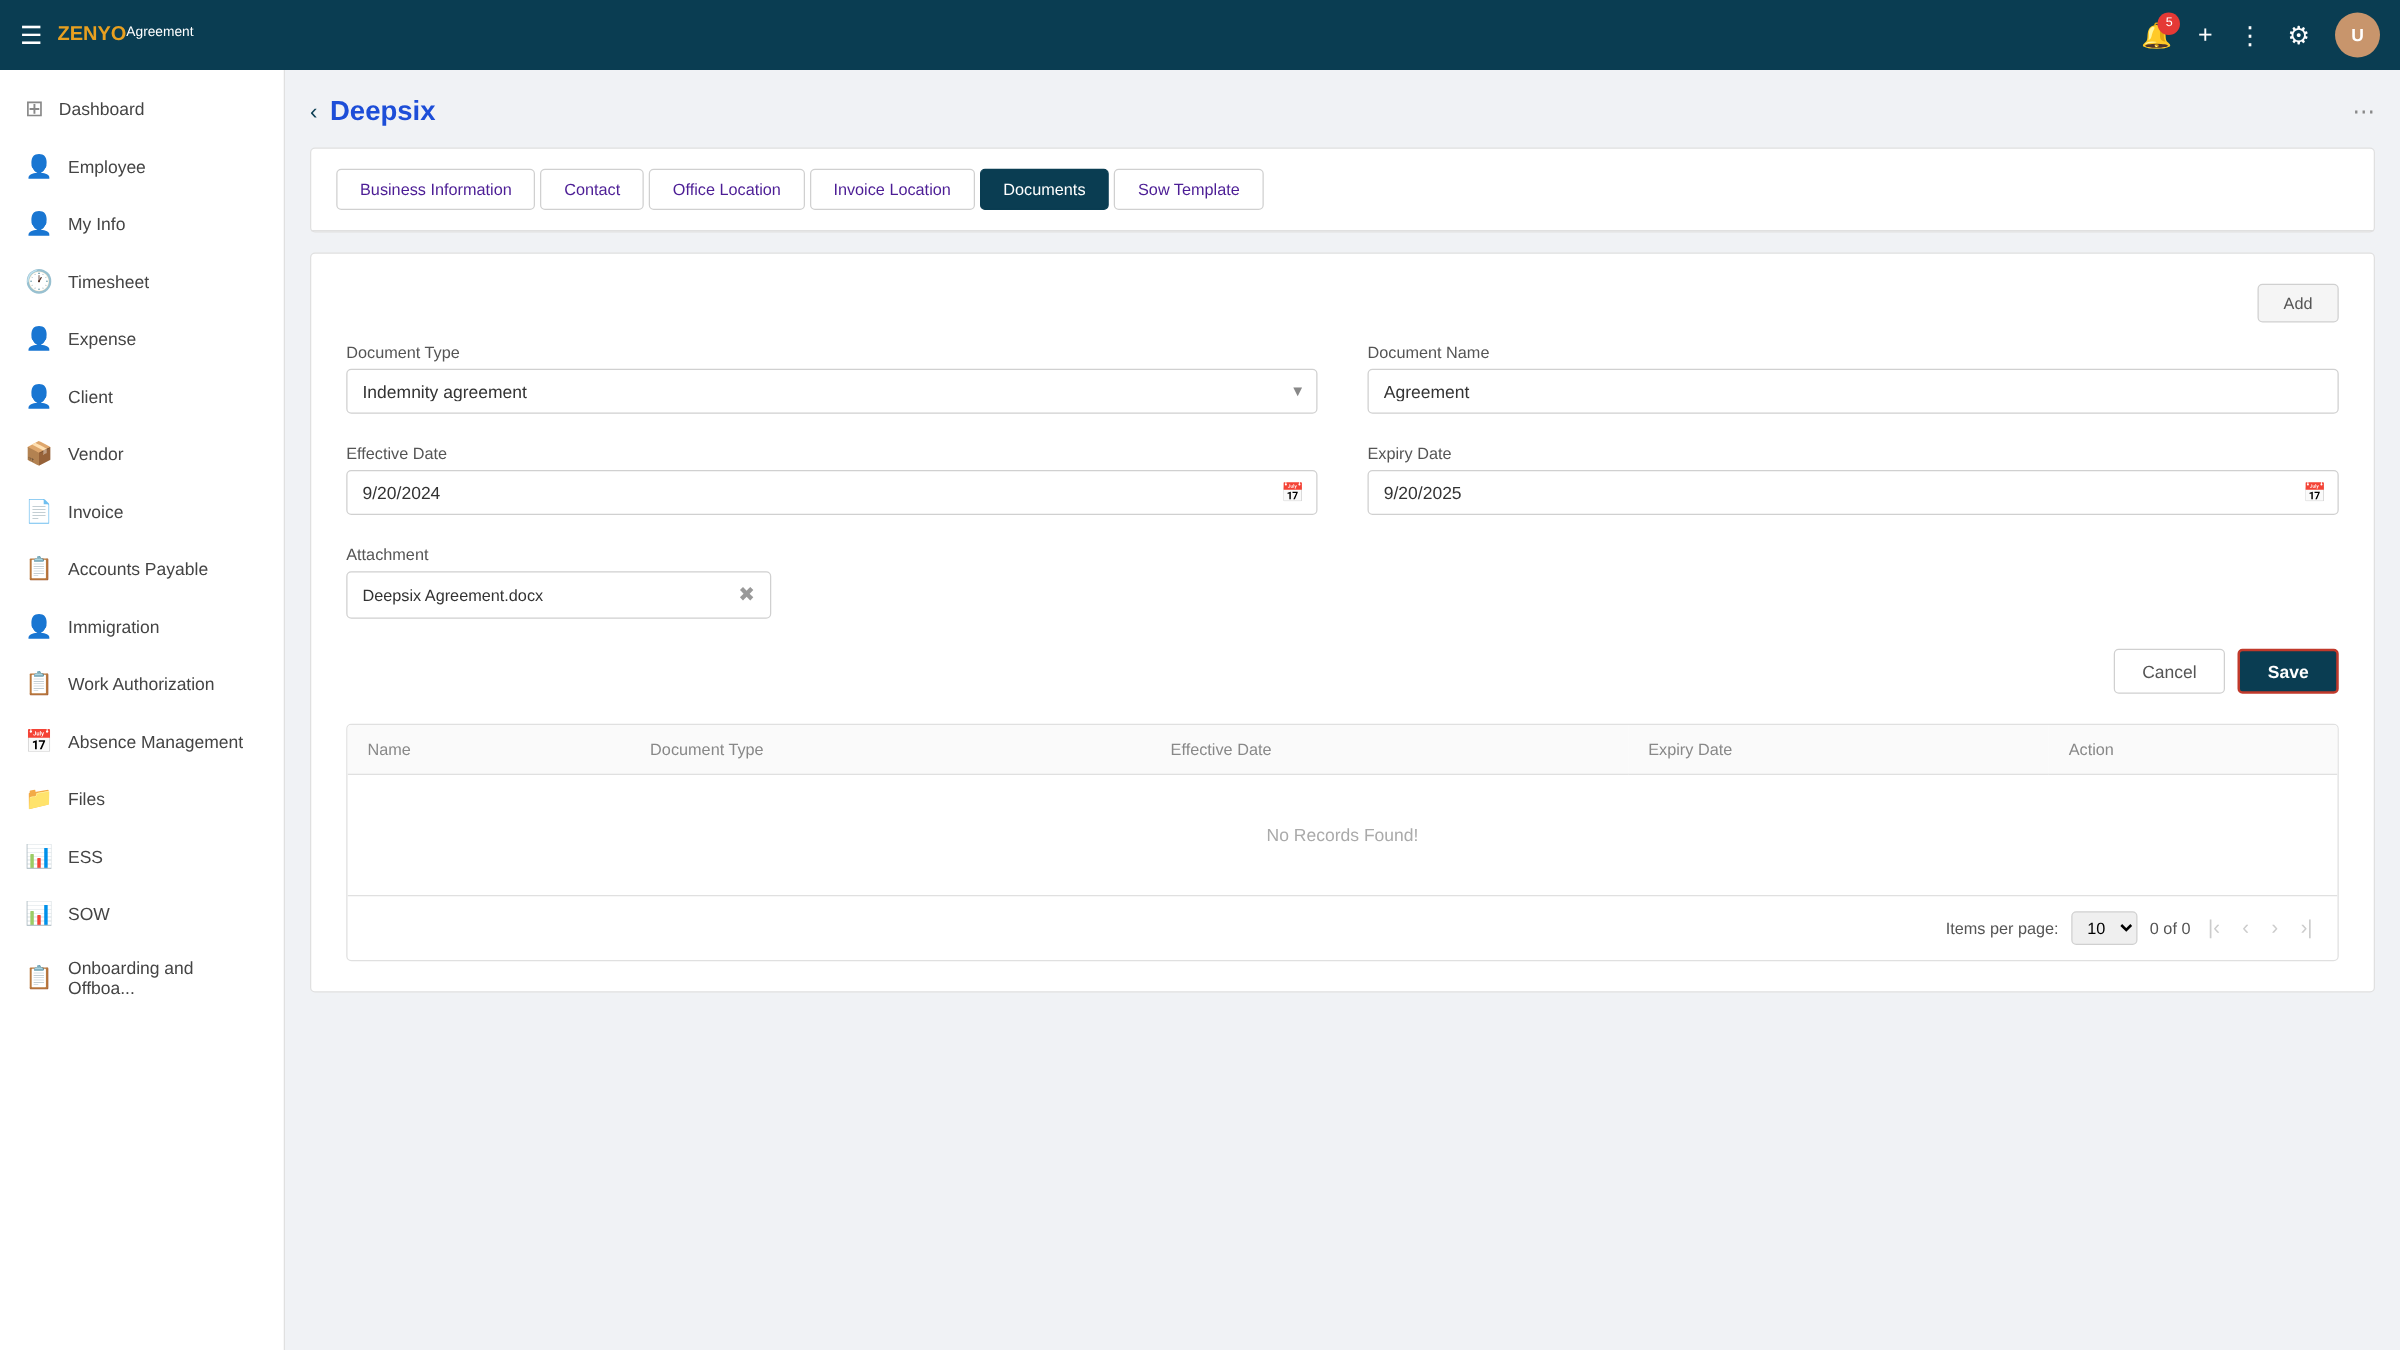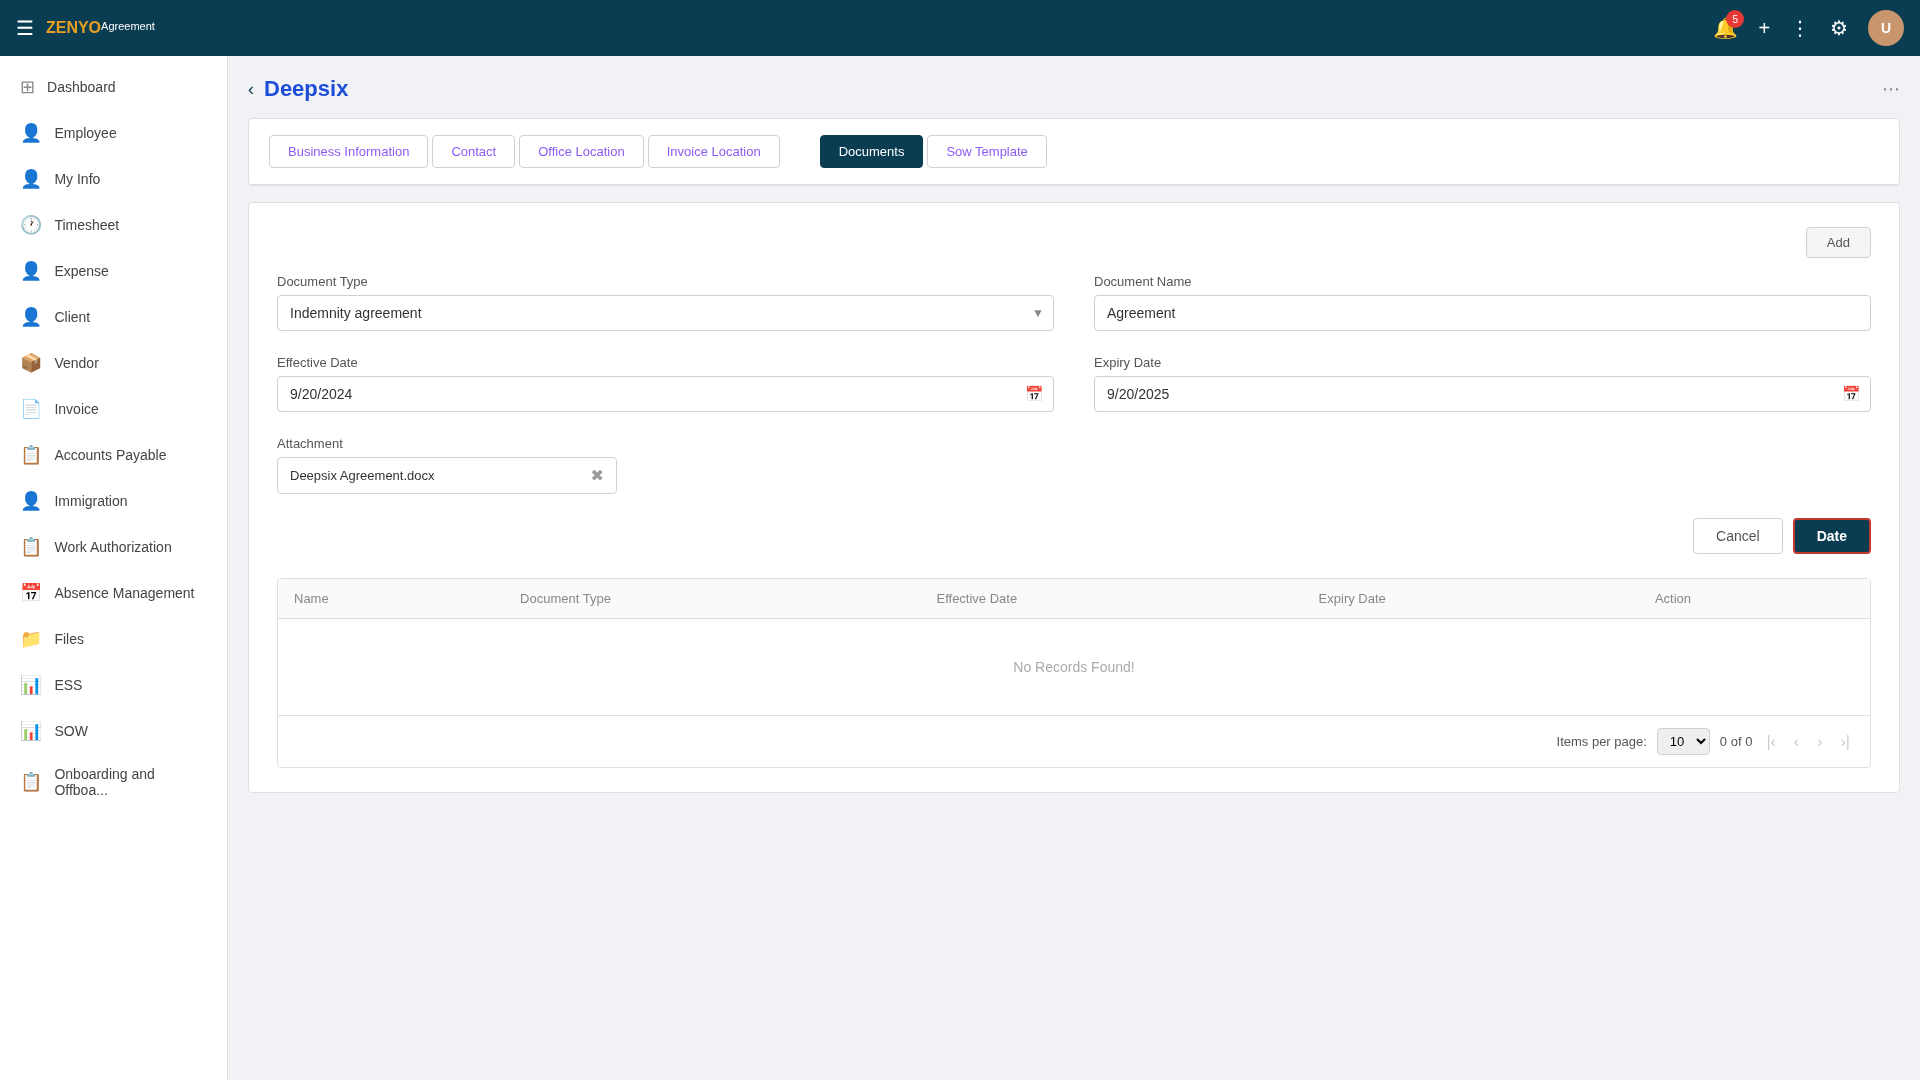--- a/index.html
+++ b/index.html
@@ -77,25 +77,25 @@
     }
 
     
     .tabs-bar {
       display: flex; align-items: center; gap: 4px;
       padding: 16px 20px;
       border-bottom: 1px solid #e0e0e0;
     }
     .tab-btn {
       padding: 8px 18px; border-radius: 4px; border: 1px solid #d0d0d0;
-      background: white; color: #8b5cf6; font-size: 13px; cursor: pointer;
+      background: white; color: #4c1d95; font-size: 13px; cursor: pointer;
       font-family: inherit;
     }
     .tab-btn.active {
-      background: #0a3d52; color: white; border-color: #0a3d52; margin-left: 36px;
+      background: #0a3d52; color: white; border-color: #0a3d52;
     }
 
     
     .form-card {
       background: white;
       border: 1px solid #e0e0e0;
       border-radius: 4px;
       padding: 24px 28px;
     }
 
@@ -355,21 +355,21 @@
           <div class="attachment-field">
             <span class="attach-name">Deepsix Agreement.docx</span>
             <span class="attach-clear">✖</span>
           </div>
         </div>
 
       </div>
 
       <div class="form-actions">
         <button class="cancel-btn">Cancel</button>
-        <button class="save-btn">Date</button>
+        <button class="save-btn">Save</button>
       </div>
 
       <div class="table-wrap">
         <table>
           <thead>
             <tr>
 
             <th>Name</th>
                 <th>Document Type</th>
                 <th>Effective Date</th>

